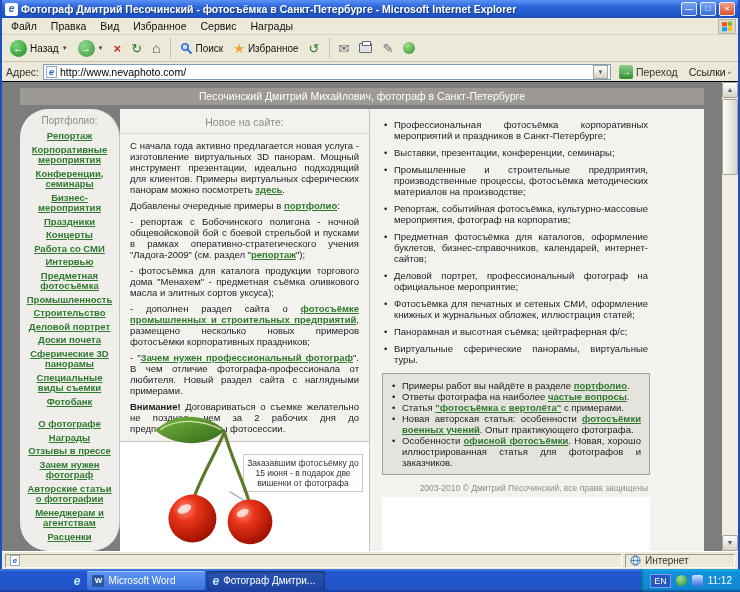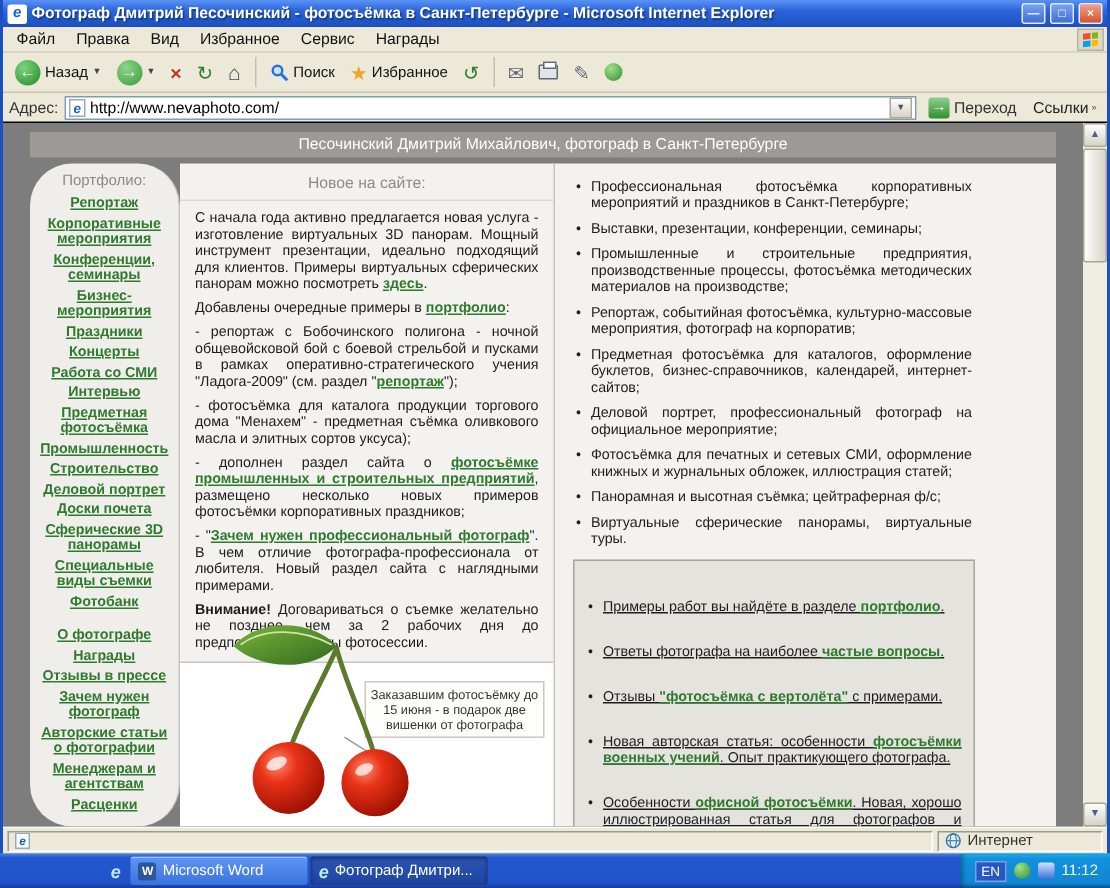--- a/index.html
+++ b/index.html
@@ -106,22 +106,22 @@
     transform:rotate(32deg); }
   .cherries { position:absolute; left:6px; bottom:2px; }
 
   .offers { list-style:none; padding:4px 2px 0 0; }
   .offers li { position:relative; padding-left:12px; margin:6px 0; font-size:9.5px; line-height:11px;
     text-align:justify; color:#1d1d1d; }
   .offers li:before { content:"•"; position:absolute; left:2px; }
 
   .infobox { margin-top:8px; background:#e4e3de; border:1px solid #a8a69c; padding:6px 8px; }
   .infobox ul { list-style:none; }
-  .infobox li { position:relative; padding-left:11px; margin:19px 0; font-size:9.5px; line-height:11px;
-    text-align:justify; color:#1d1d1d;text-decoration:underline; }
+  .infobox li { position:relative; padding-left:11px; margin:0 0; font-size:9.5px; line-height:11px;
+    text-align:justify; color:#1d1d1d; }
   .infobox li:before { content:"•"; position:absolute; left:1px; }
 
   .copyright { font-size:8.5px; color:#8f8d86; text-align:right; margin:8px 2px 4px; }
   .signature { background:#fff; height:62px; margin-top:4px; display:flex; justify-content:center;
     align-items:center; }
 
   
   .statusbar { height:18px; background:#ece9d8; border-top:1px solid #fff; display:flex;
     align-items:center; gap:3px; padding:1px 3px; font-size:10px; color:#333; }
   .st-main { flex:1; height:14px; border:1px solid; border-color:#9a9a8e #fff #fff #9a9a8e;
@@ -341,21 +341,21 @@
                   <li>Деловой портрет, профессиональный фотограф на официальное мероприятие;</li>
                   <li>Фотосъёмка для печатных и сетевых СМИ, оформление книжных и журнальных обложек, иллюстрация статей;</li>
                   <li>Панорамная и высотная съёмка; цейтраферная ф/с;</li>
                   <li>Виртуальные сферические панорамы, виртуальные туры.</li>
                 </ul>
               <div class="infobox">
                 <ul>
 
                 <li><span>Примеры работ вы найдёте в разделе </span><span class="lnk">портфолио</span><span>.</span></li>
                     <li><span>Ответы фотографа на наиболее </span><span class="lnk">частые вопросы</span><span>.</span></li>
-                    <li><span>Отзывы </span><span class="lnk">"фотосъёмка с вертолёта"</span><span> с примерами.</span></li>
+                    <li><span>Статья </span><span class="lnk">"фотосъёмка с вертолёта"</span><span> с примерами.</span></li>
                     <li><span>Новая авторская статья: особенности </span><span class="lnk">фотосъёмки военных учений</span><span>. Опыт практикующего фотографа.</span></li>
                     <li><span>Особенности </span><span class="lnk">офисной фотосъёмки</span><span>. Новая, хорошо иллюстрированная статья для фотографов и заказчиков.</span></li>
                   </ul>
               </div>
               <div class="copyright">2003-2010 © Дмитрий Песочинский, все права защищены</div>
               <div class="signature">
                 
               </div>
             </div>
 

